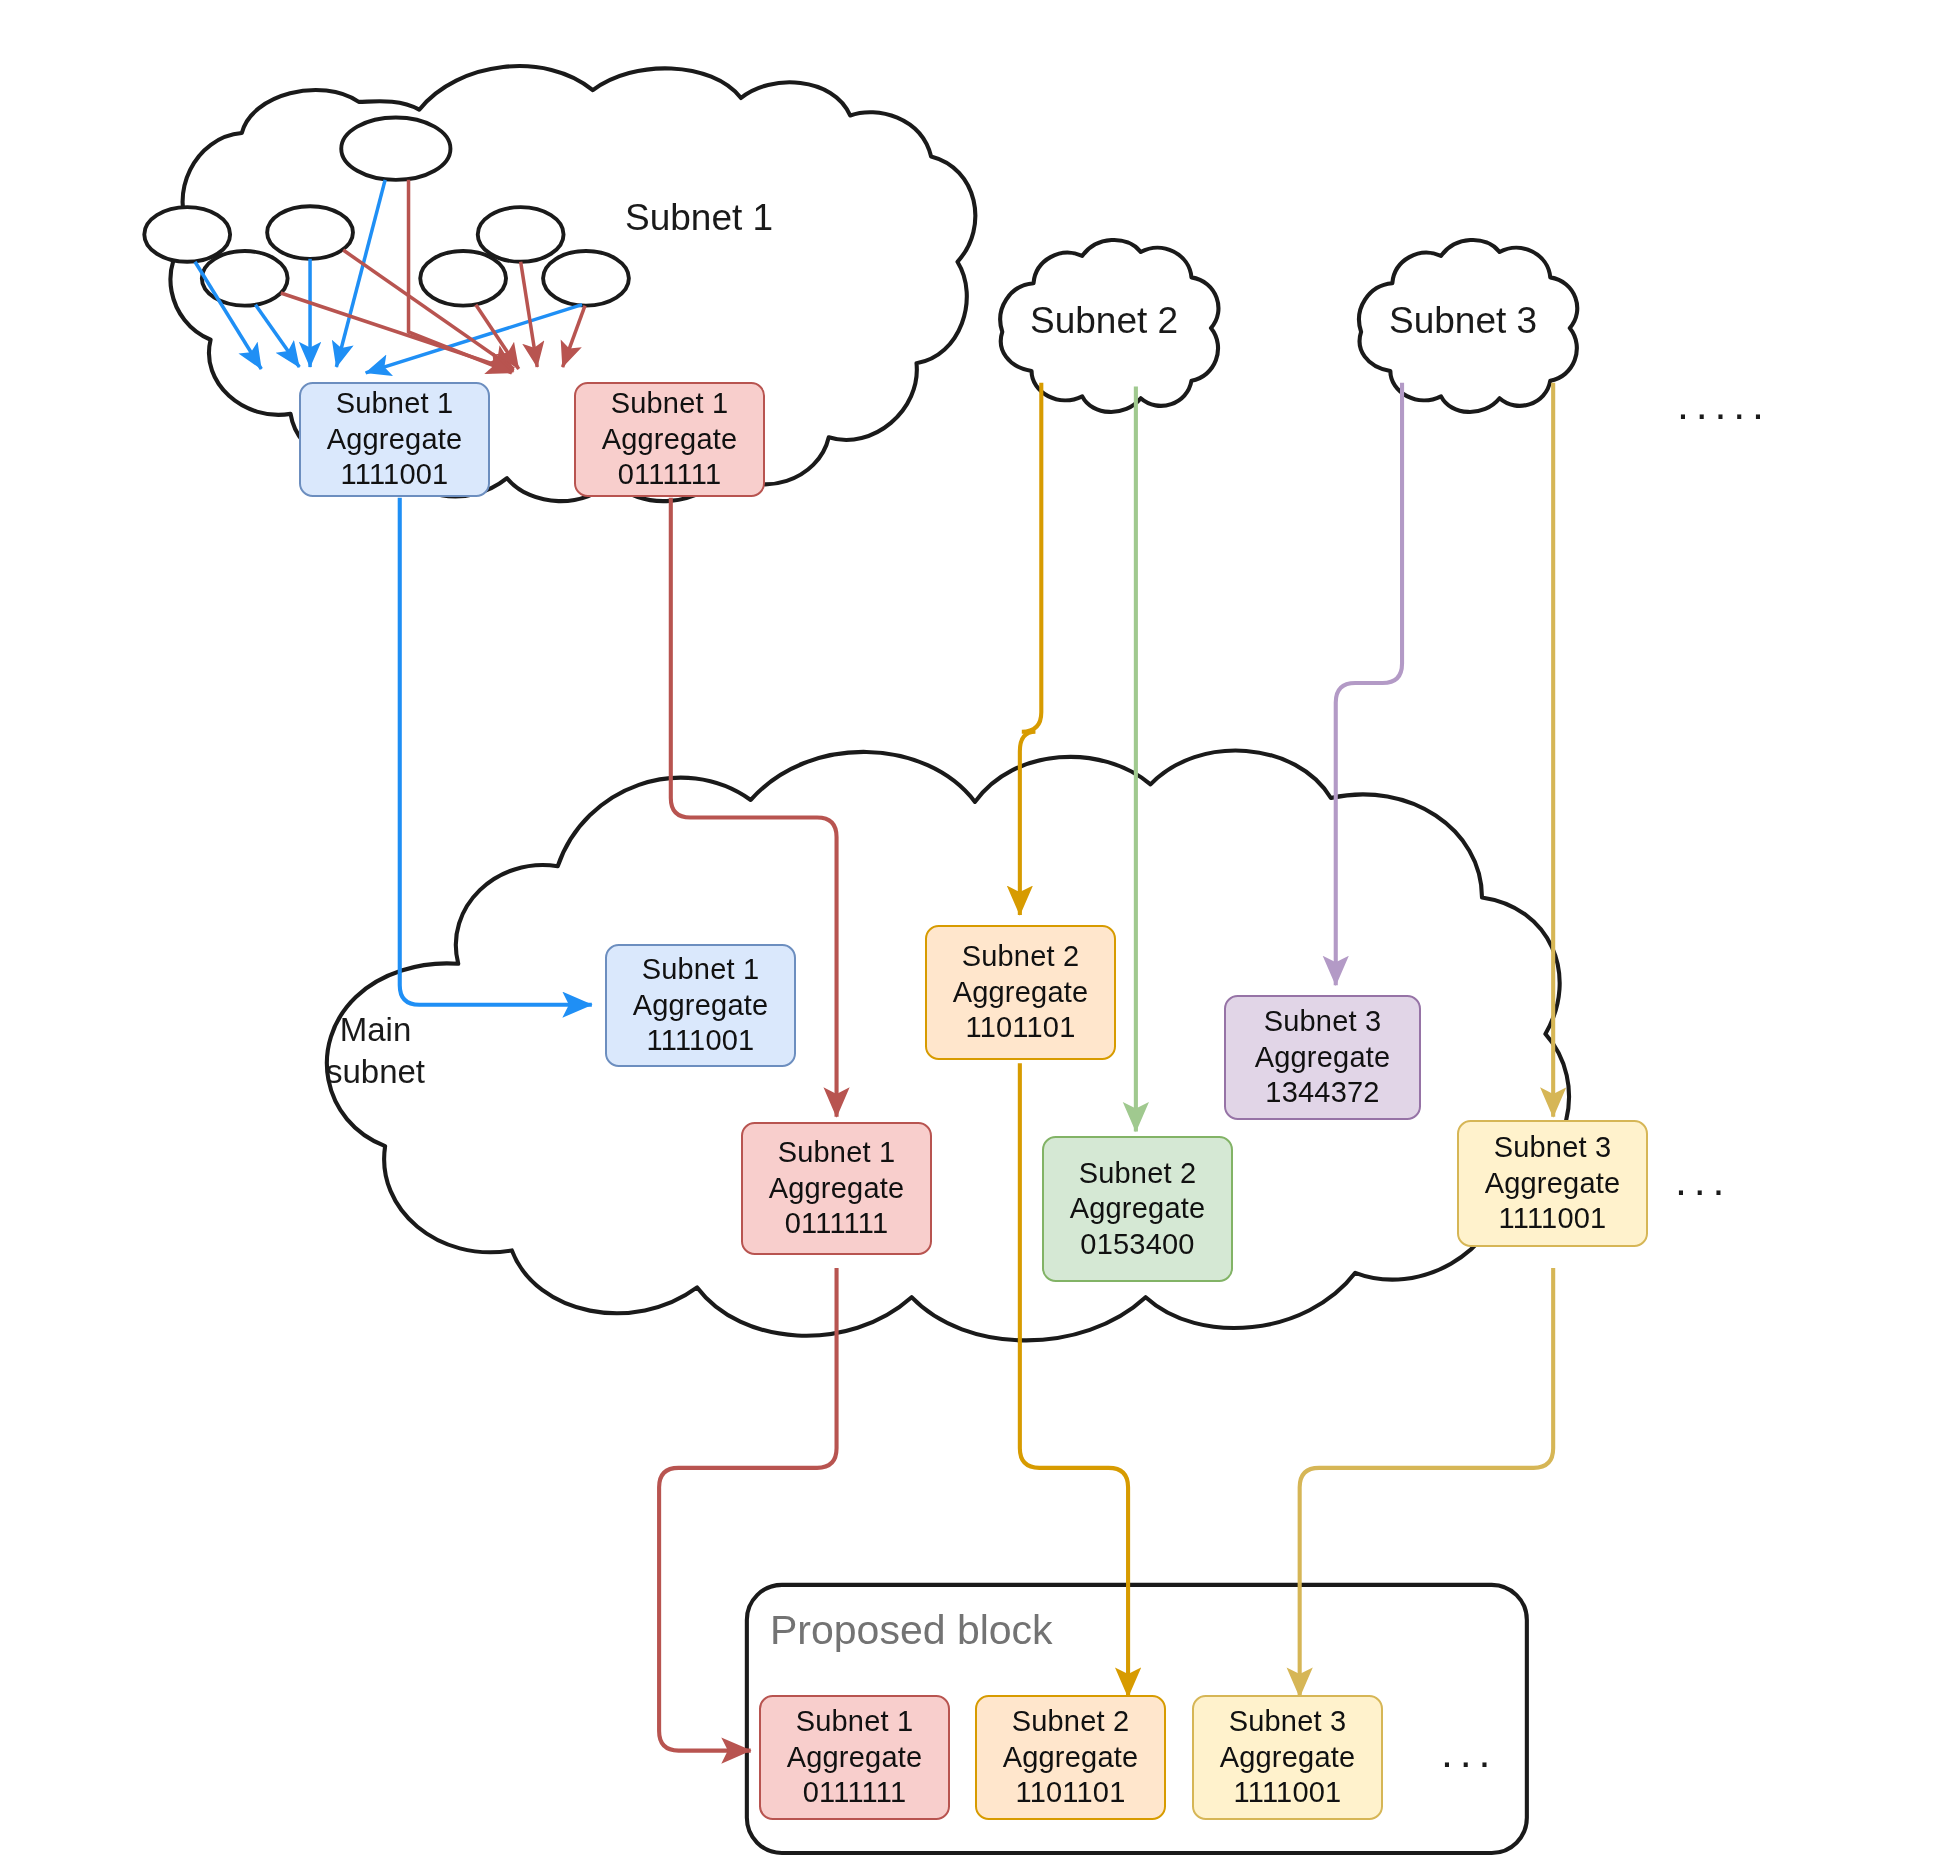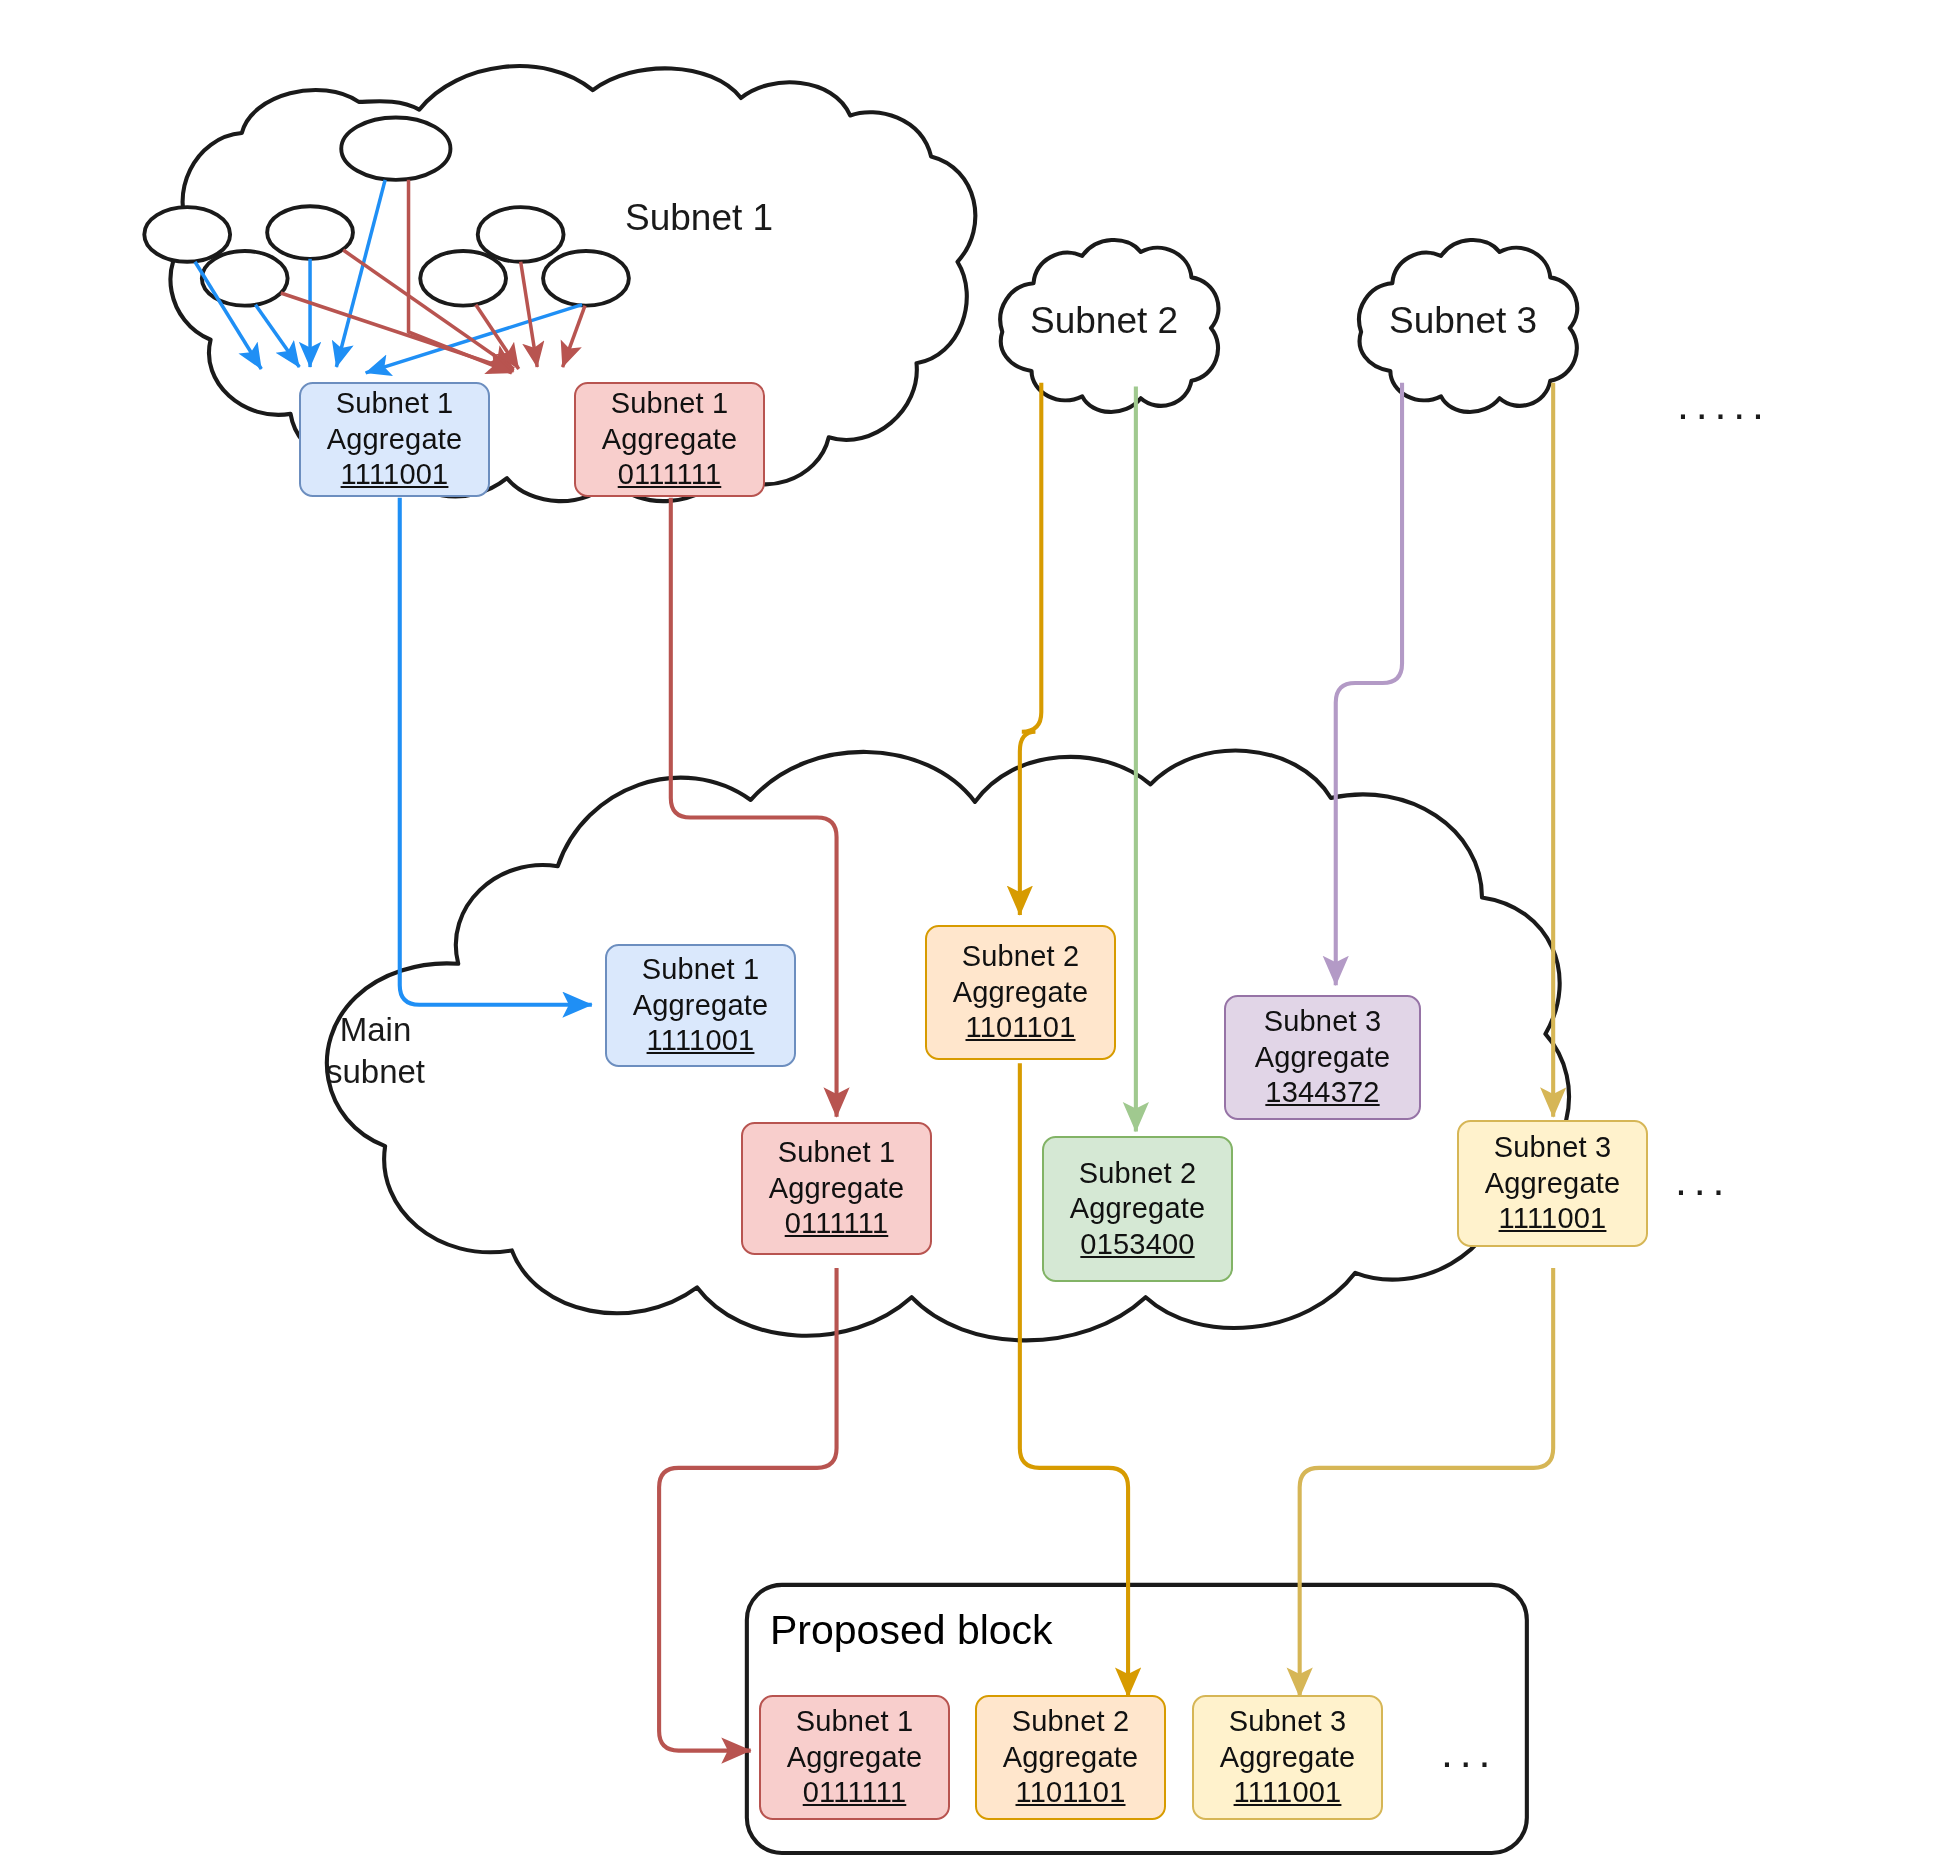--- a/index.html
+++ b/index.html
@@ -38,21 +38,20 @@
     line-height: 1.22;
     color: #111111;
     letter-spacing: 0.2px;
     z-index: 5;
   }
   .agg-box span {
     display: block;
     white-space: nowrap;
   }
   .agg-box .bin {
-    text-decoration: underline;
   }
   .cloud-label {
     position: absolute;
     font-size: 37px;
     color: #1a1a1a;
     white-space: nowrap;
     z-index: 4;
   }
   .cloud-label.big {
     font-size: 33px;
@@ -62,21 +61,21 @@
   .dots {
     position: absolute;
     font-size: 43px;
     letter-spacing: 6.8px;
     color: #1a1a1a;
     z-index: 4;
   }
   .block-title {
     position: absolute;
     font-size: 41px;
-    color: #000000;
+    color: #737373;
     z-index: 6;
     white-space: nowrap;
   }
 </style>
 </head>
 <body>
 
 <div id="canvas">
 
   <svg id="edges" viewBox="0 0 2000 1917">

